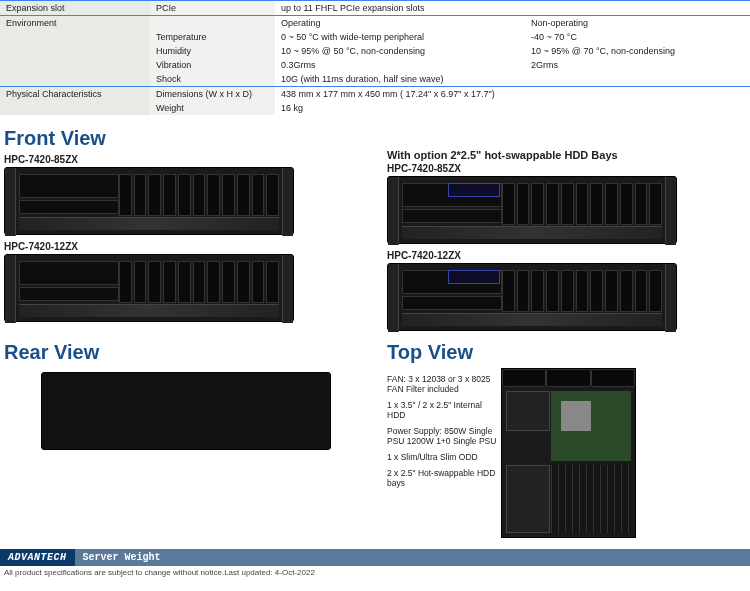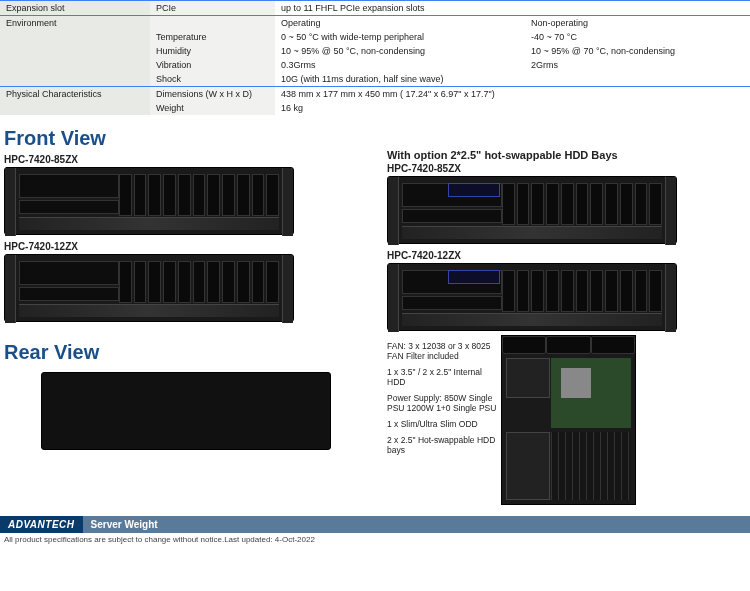--- a/index.html
+++ b/index.html
@@ -41,21 +41,21 @@
   .chassis-top .fans { position: absolute; top: 0; left: 0; right: 0; height: 18px; display: flex; }
   .chassis-top .fans span { flex: 1; background: #0a0a0a; border: 1px solid #333; border-radius: 2px; }
   .chassis-top .mb { position: absolute; right: 4px; top: 22px; width: 80px; height: 70px; background: #2a4a2a; }
   .chassis-top .mb::before { content:""; position:absolute; left:10px; top:10px; width:30px; height:30px; background:#888; }
   .chassis-top .psu { position: absolute; left: 4px; bottom: 4px; width: 44px; height: 68px; background: #222; border: 1px solid #444; }
   .chassis-top .exp { position: absolute; right: 4px; bottom: 4px; width: 80px; height: 68px; background: #151515;
     background-image: repeating-linear-gradient(90deg, #333 0, #333 1px, transparent 1px, transparent 7px); }
   .chassis-top .hdd { position: absolute; left: 4px; top: 22px; width: 44px; height: 40px; background: #222; border: 1px solid #444; }
   
   .footer { margin-top: 8px; }
-  .footer-bar { display: flex; align-items: center; height: 18px; }
+  .footer-bar { display: flex; align-items: center; height: 18px; font-family: Liberation Mono, monospace; }
   .footer-logo { background: #0a3a6a; color: #fff; font-weight: bold; font-size: 10px; padding: 3px 8px; font-style: italic; letter-spacing: 0.5px; }
   .footer-title { flex: 1; background: #5a7a9a; color: #fff; font-size: 10px; padding: 3px 8px; font-weight: bold; }
   .footer-sub { display: flex; justify-content: flex-start; font-size: 8px; padding: 2px 4px; color: #444; }
 </style>
 </head>
 <body>
 
 <table class="spec">
   <tbody>
       <tr>
@@ -190,20 +190,21 @@
   </div>
 
   <div class="row" style="margin-top:4px">
     <div class="col">
       <h2 class="section">Rear View</h2>
       <div style="display:flex;justify-content:center;margin-top:8px">
         <div class="chassis-rear"></div>
       </div>
     </div>
     <div class="col">
+      <h2 class="section">Top View</h2>
       <div class="top-wrap">
         <div class="top-labels-l">
           <div>FAN: 3 x 12038 or 3 x 8025 FAN Filter included</div>
           <div>1 x 3.5" / 2 x 2.5" Internal HDD</div>
           <div>Power Supply: 850W Single PSU 1200W 1+0 Single PSU</div>
           <div>1 x Slim/Ultra Slim ODD</div>
           <div>2 x 2.5" Hot-swappable HDD bays</div>
         </div>
         <div class="chassis-top">
           <div class="fans">

